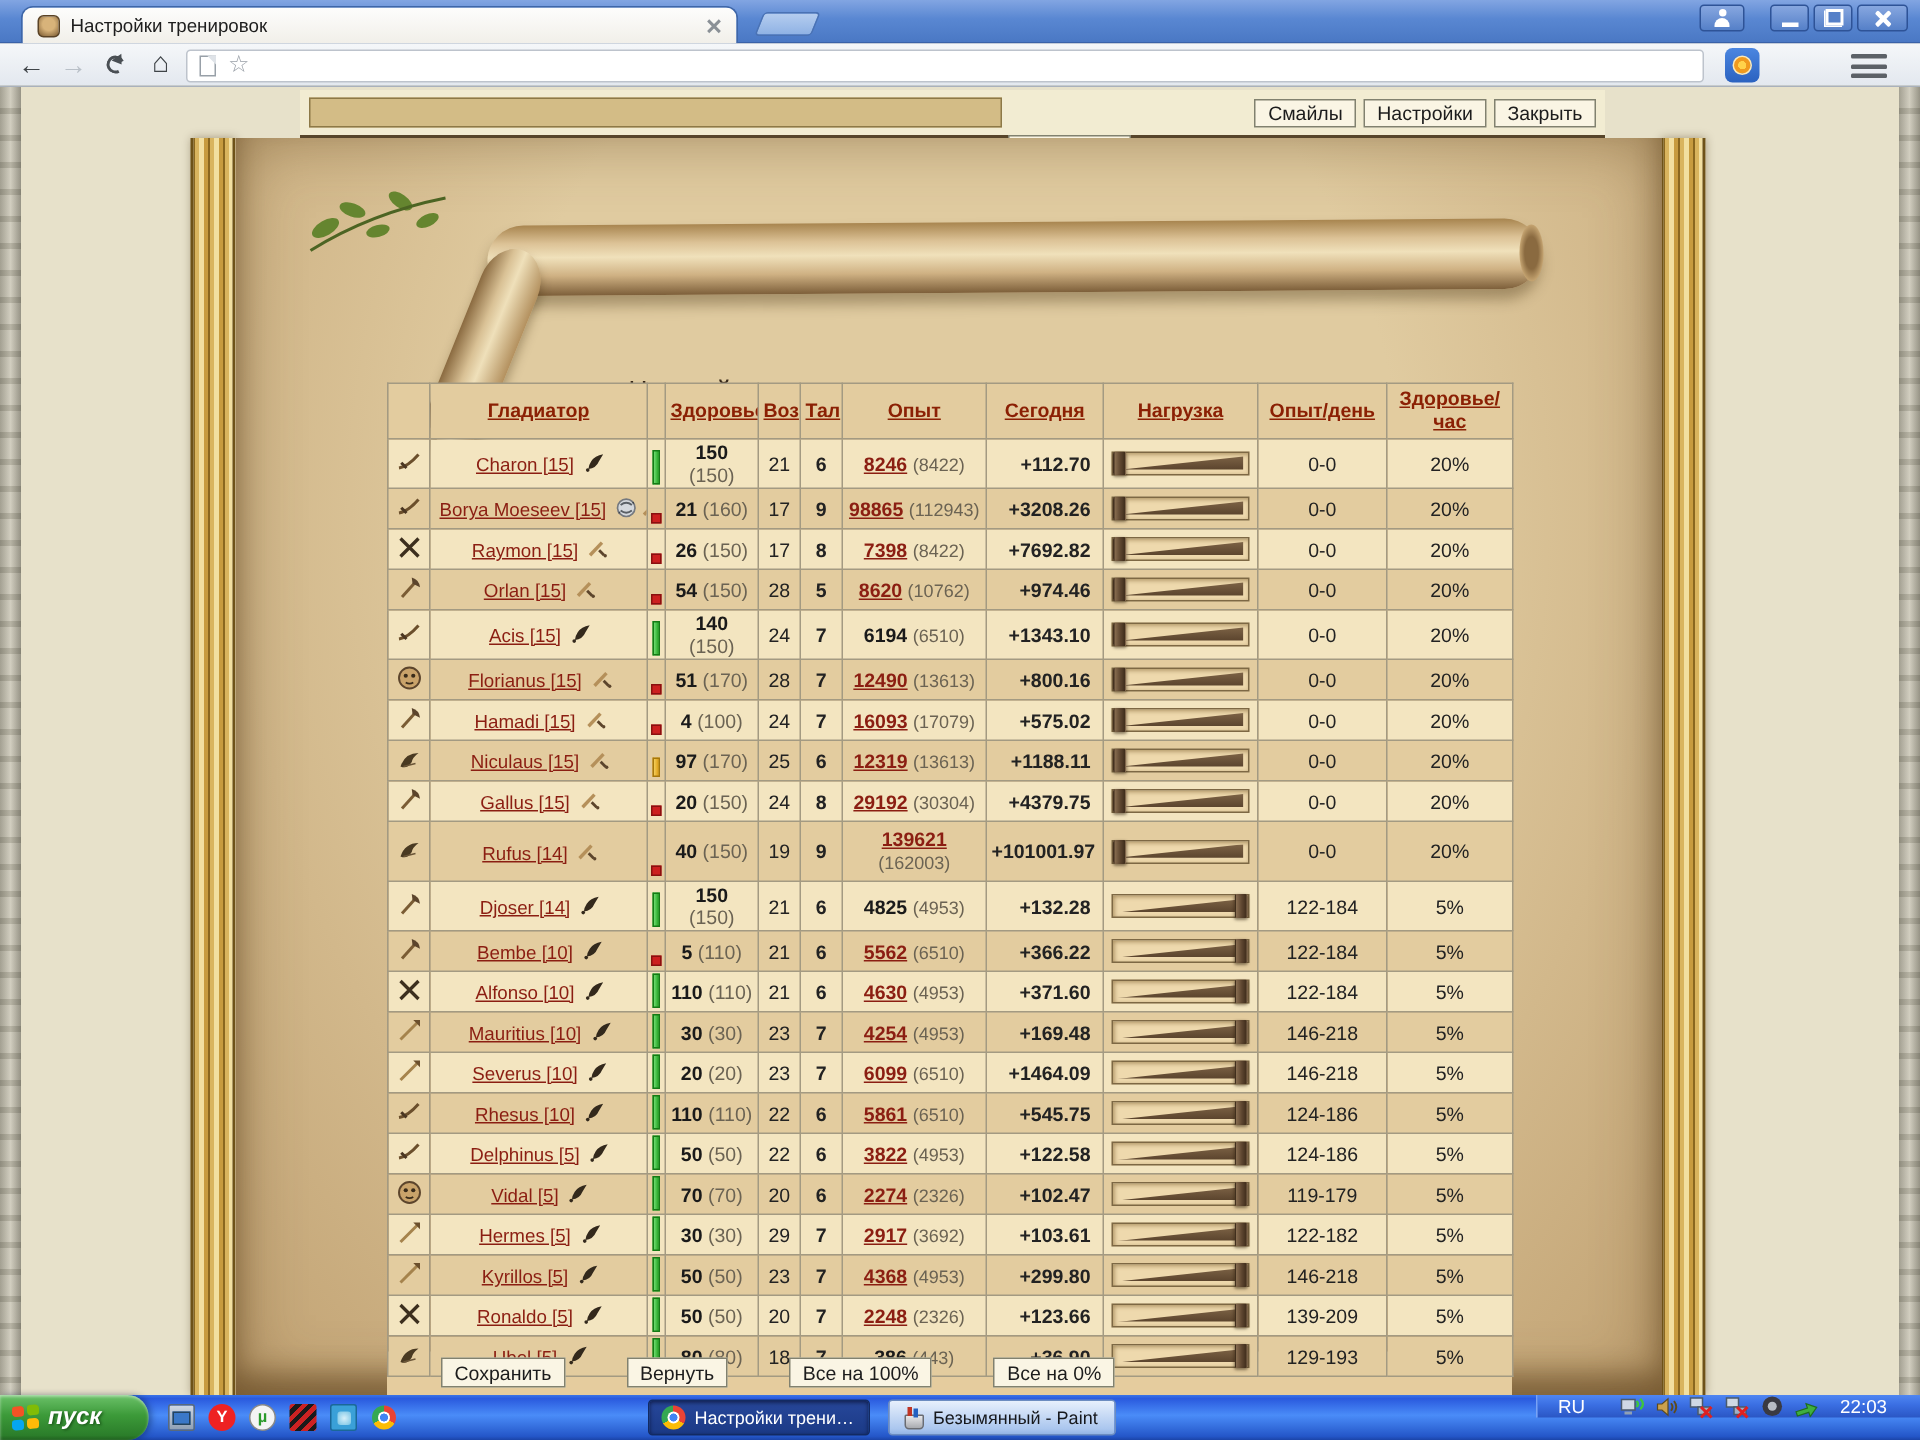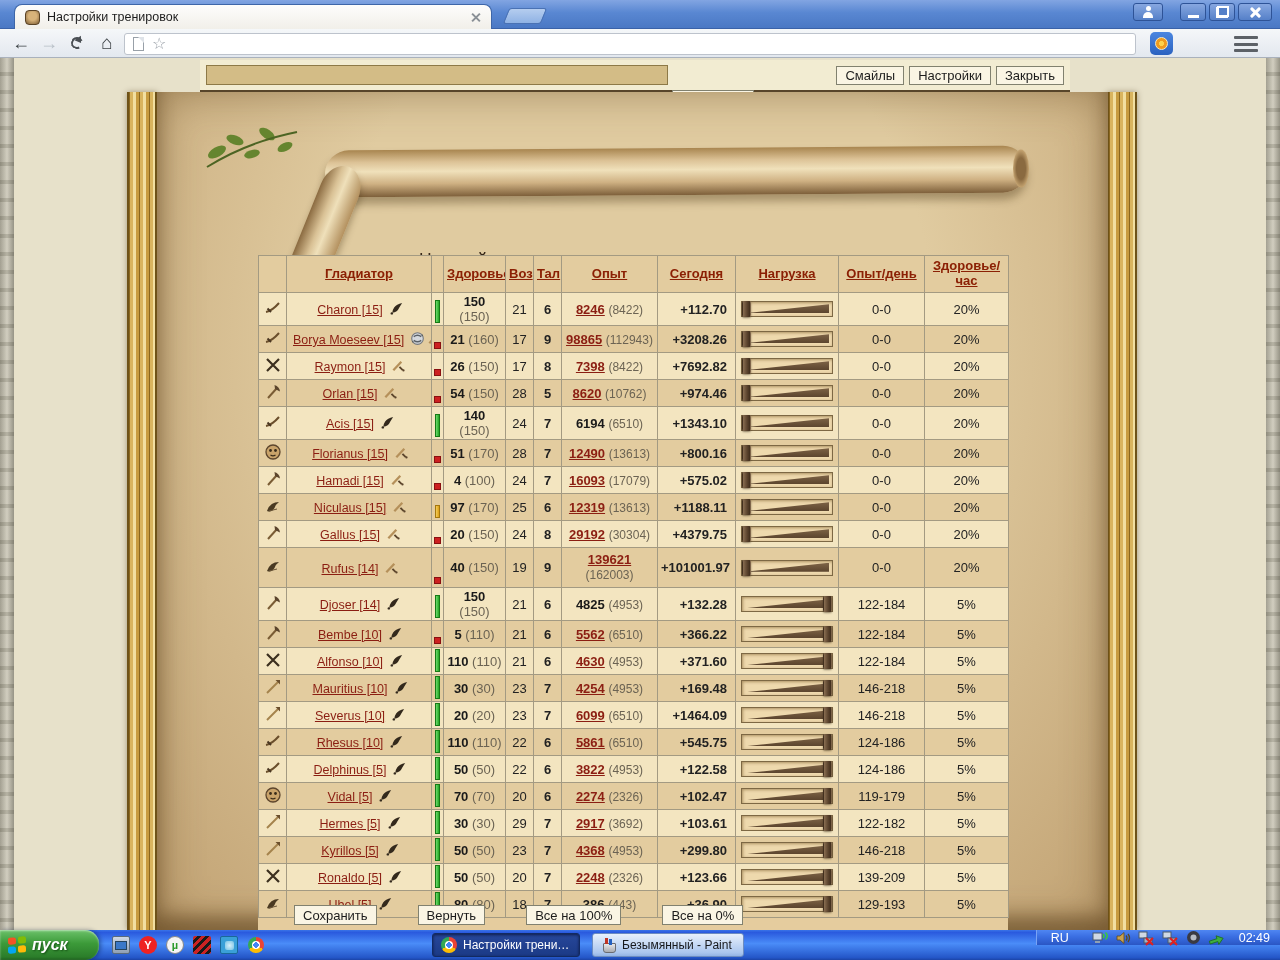--- a/index.html
+++ b/index.html
@@ -162,21 +162,21 @@
     background: radial-gradient(circle,#4285f4 0 45%,#fff 50% 100%); }
   .task { position: absolute; top: 3px; height: 24px; border-radius: 3px; display: flex; align-items: center; gap: 6px; padding: 0 8px;
     font-size: 12px; white-space: nowrap; overflow: hidden; }
   .task-chrome { left: 432px; width: 148px; background: linear-gradient(180deg,#27479a,#1b3a86); border: 1px solid #122a62; color: #fff;
     box-shadow: inset 0 1px 3px rgba(0,0,20,.6); }
   .task-paint { left: 592px; width: 152px; background: linear-gradient(180deg,#e7f0fc,#aac6ee 85%,#93b4e4); border: 1px solid #6c8cc0; color: #16181c; }
   .paint-icon { width: 15px; height: 14px; position: relative; flex: none; }
   .paint-icon::before { content:""; position:absolute; left:2px; top:5px; width:11px; height:8px; background: linear-gradient(180deg,#e8e8ea,#a9abb0); border:1px solid #6a6c72; border-radius: 1px 1px 3px 3px; }
   .paint-icon::after { content:""; position:absolute; left:4px; top:0; width:3px; height:6px; background:#c03424; box-shadow: 4px 1px 0 #2460c0; }
   .task-label { overflow: hidden; text-overflow: ellipsis; }
-  .tray { position: absolute; right: 0; top: 0; height: 15px; display: flex; align-items: center; gap: 7px; padding: 0 10px 0 14px;
+  .tray { position: absolute; right: 0; top: 0; height: 15px; display: flex; align-items: center; gap: 7px; padding: 0 22px 0 14px;
     background: linear-gradient(180deg,#4f86f2 0,#3a6ee2 45%,#2a56c4 100%); border-left: 1px solid #79a2f4; }
   .tray-lang { color: #fff; font-size: 12.5px; margin-right: 16px; }
   .tray svg { display: block; }
   .tray-clock { color: #fff; font-size: 12.5px; margin-left: 8px; }
 
   .wicon svg, .nicon svg { display: block; }
   .wicon { display: inline-block; }
 </style>
 </head>
 <body>
@@ -823,17 +823,17 @@
           <rect x="6" y="8" width="8" height="5" fill="#9fb0c4" stroke="#4a5a6c"></rect>
           <path d="M8 8 L15 15 M15 8 L8 15" stroke="#e02020" stroke-width="2"></path>
         </svg>
       <svg width="15" height="15" viewBox="0 0 15 15">
           <circle cx="7.5" cy="7.5" r="6.5" fill="#3a3a42"></circle>
           <circle cx="7.5" cy="7.5" r="3" fill="#b8bcc4"></circle>
         </svg>
       <svg width="16" height="15" viewBox="0 0 16 15">
           <path d="M1 9 h8 v-3 l6 4.5 l-6 4.5 v-3 H1 z" fill="#3fae3f" stroke="#1e6e1e" stroke-width=".8" transform="rotate(-18 8 9)"></path>
         </svg>
-      <span class="tray-clock">02:49</span>
+      <span class="tray-clock">22:03</span>
     </div>
   </div>
 
 </div>
 
 </body></html>

